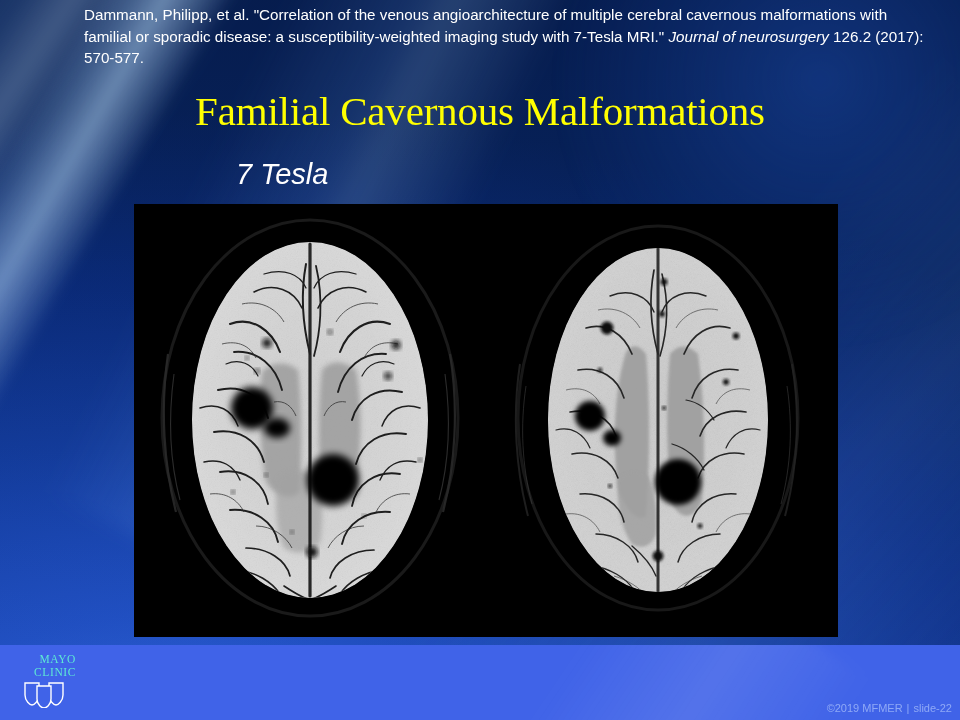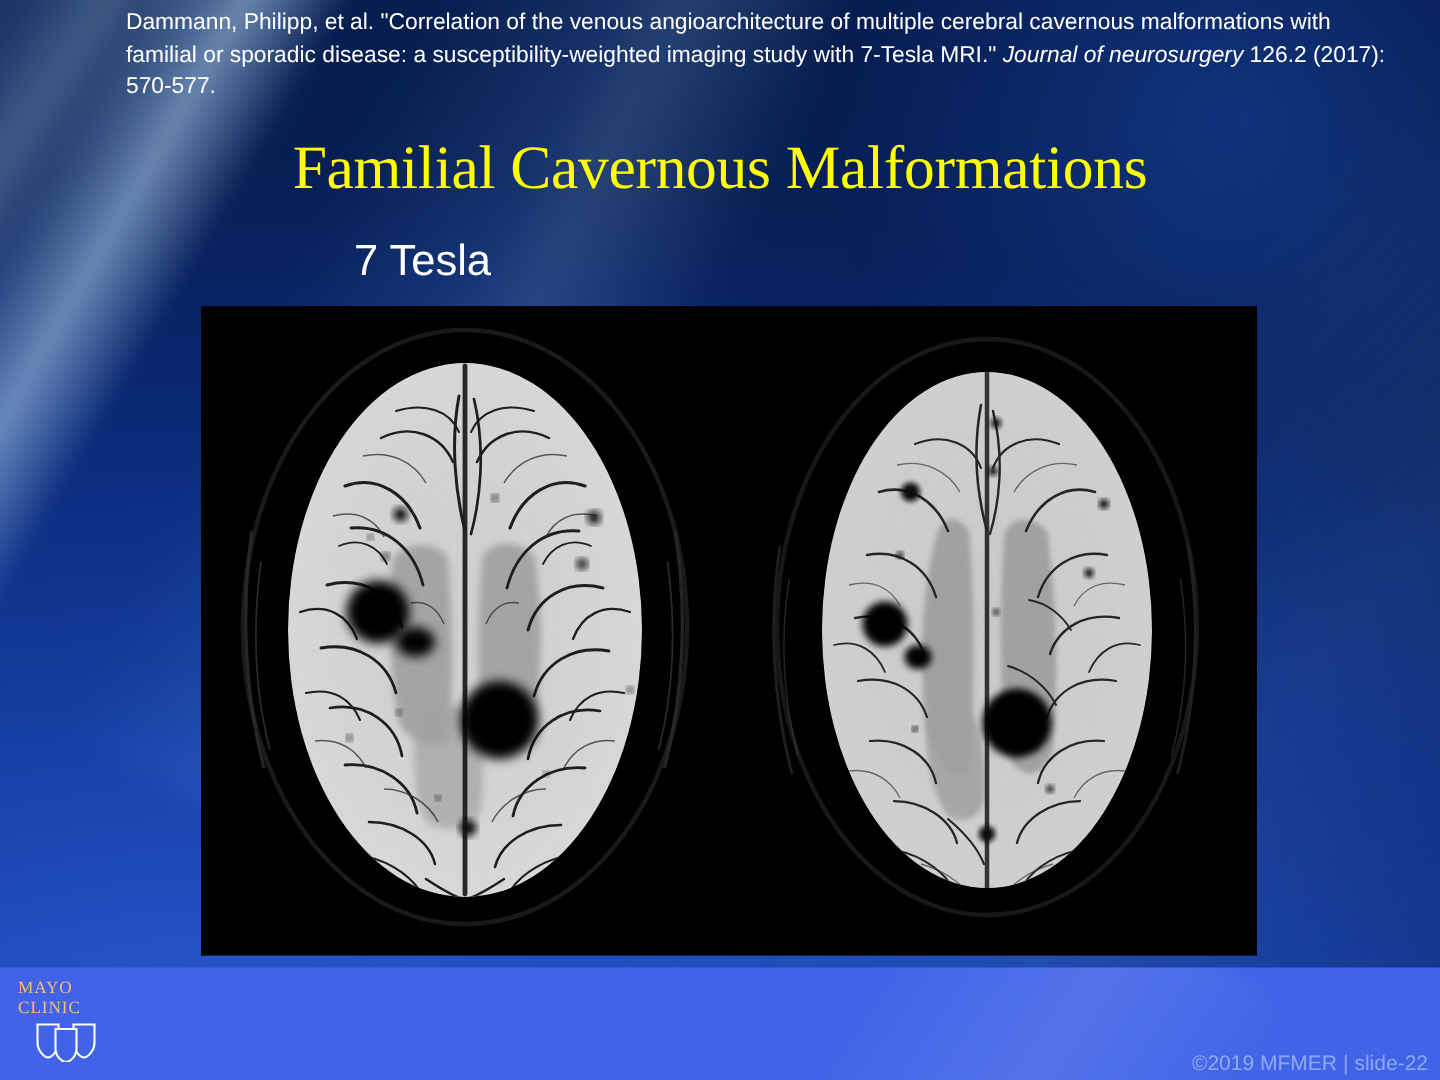--- a/index.html
+++ b/index.html
@@ -88,21 +88,21 @@
 
   
   .tesla-label {
     position: absolute;
     top: 157px;
     color: #ffffff;
     font-size: 29px;
     line-height: 34px;
     white-space: nowrap;
   }
-  #tesla-7 { left: 236px; }
+  #tesla-7 { left: 236px; font-style: italic; }
   #tesla-3 { left: 628px; }
 
   
   #mri-panel {
     position: absolute;
     left: 134px; top: 204px;
     width: 704px; height: 433px;
     background: #000000;
     overflow: hidden;
   }
@@ -139,38 +139,38 @@
     font-size: 15.2px;
     line-height: 21.5px;
   }
   #citation .journal { font-style: italic; }
 
   
   #mayo-logo {
     position: absolute;
     left: 12px; top: 653px;
     width: 64px; height: 62px;
-    color: #fdba74;
-    text-align: left;
+    color: #5eead4;
+    text-align: right;
   }
   #mayo-logo .logo-word {
     font-family: "Liberation Serif", serif;
     font-size: 11.5px;
     line-height: 12.5px;
     letter-spacing: 0.6px;
     display: block;
   }
   #mayo-logo .shields { display: block; margin: 2px auto 0; }
 
   
   #footer-meta {
     position: absolute;
     right: 8px; bottom: 6px;
     color: rgba(190,212,255,0.62);
-    font-size: 14px;
+    font-size: 11px;
     line-height: 11px;
     white-space: nowrap;
     margin-left: 46px;
   }
   #footer-meta .sep { padding: 0 4px; }
 </style>
 </head>
 <body>
 
 <div id="slide">

